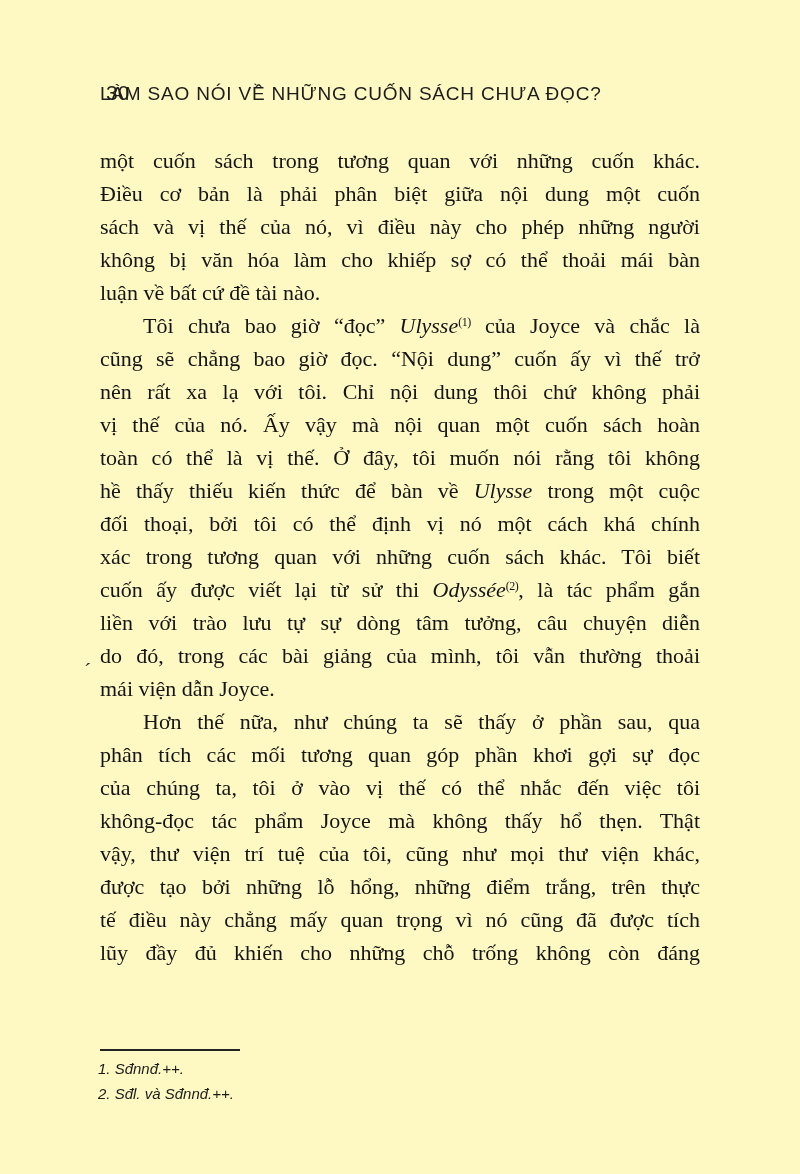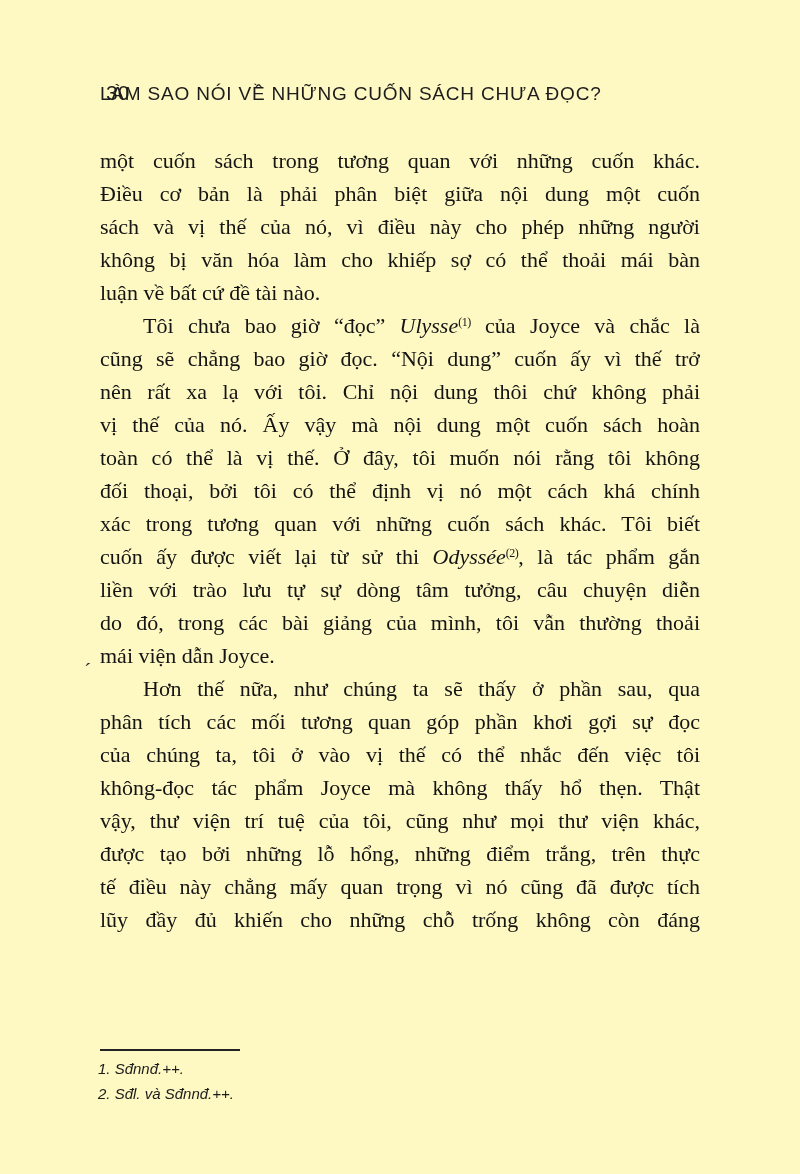--- a/index.html
+++ b/index.html
@@ -79,22 +79,23 @@
 
   <div class="body-text">
       <div class="line"><span>một cuốn sách trong tương quan với những cuốn khác.</span></div>
       <div class="line"><span>Điều cơ bản là phải phân biệt giữa nội dung một cuốn</span></div>
       <div class="line"><span>sách và vị thế của nó, vì điều này cho phép những người</span></div>
       <div class="line"><span>không bị văn hóa làm cho khiếp sợ có thể thoải mái bàn</span></div>
       <div class="line last"><span>luận về bất cứ đề tài nào.</span></div>
       <div class="line indent"><span>Tôi chưa bao giờ “đọc” </span><i>Ulysse</i><sup>(1)</sup><span> của Joyce và chắc là</span></div>
       <div class="line"><span>cũng sẽ chẳng bao giờ đọc. “Nội dung” cuốn ấy vì thế trở</span></div>
       <div class="line"><span>nên rất xa lạ với tôi. Chỉ nội dung thôi chứ không phải</span></div>
-      <div class="line"><span>vị thế của nó. Ấy vậy mà nội dung một cuốn sách hoàn</span></div>
+      <div class="line"><span>vị thế của nó. Ấy vậy mà nội quan một cuốn sách hoàn</span></div>
       <div class="line"><span>toàn có thể là vị thế. Ở đây, tôi muốn nói rằng tôi không</span></div>
+      <div class="line"><span>hề thấy thiếu kiến thức để bàn về </span><i>Ulysse</i><span> trong một cuộc</span></div>
       <div class="line"><span>đối thoại, bởi tôi có thể định vị nó một cách khá chính</span></div>
       <div class="line"><span>xác trong tương quan với những cuốn sách khác. Tôi biết</span></div>
       <div class="line"><span>cuốn ấy được viết lại từ sử thi </span><i>Odyssée</i><sup>(2)</sup><span>, là tác phẩm gắn</span></div>
       <div class="line"><span>liền với trào lưu tự sự dòng tâm tưởng, câu chuyện diễn</span></div>
       <div class="line"><span>do đó, trong các bài giảng của mình, tôi vẫn thường thoải</span></div>
       <div class="line last"><span>mái viện dẫn Joyce.</span></div>
       <div class="line indent"><span>Hơn thế nữa, như chúng ta sẽ thấy ở phần sau, qua</span></div>
       <div class="line"><span>phân tích các mối tương quan góp phần khơi gợi sự đọc</span></div>
       <div class="line"><span>của chúng ta, tôi ở vào vị thế có thể nhắc đến việc tôi</span></div>
       <div class="line"><span>không-đọc tác phẩm Joyce mà không thấy hổ thẹn. Thật</span></div>

